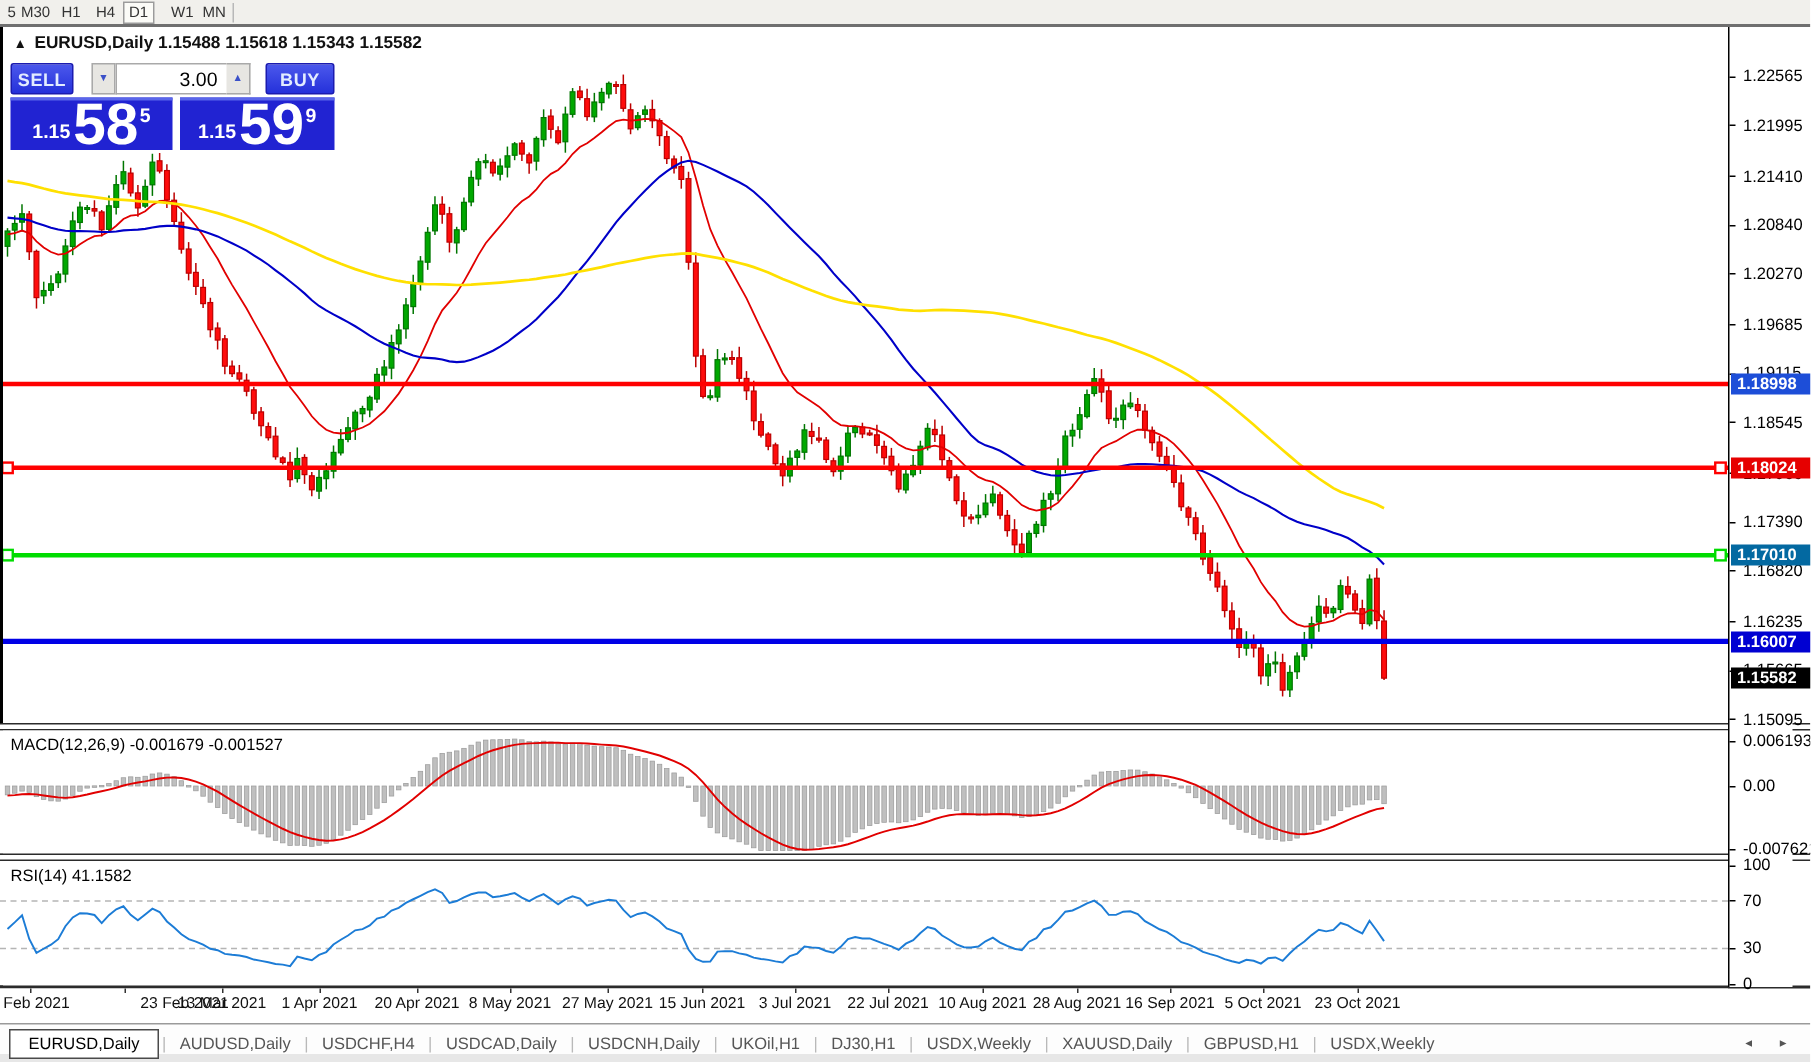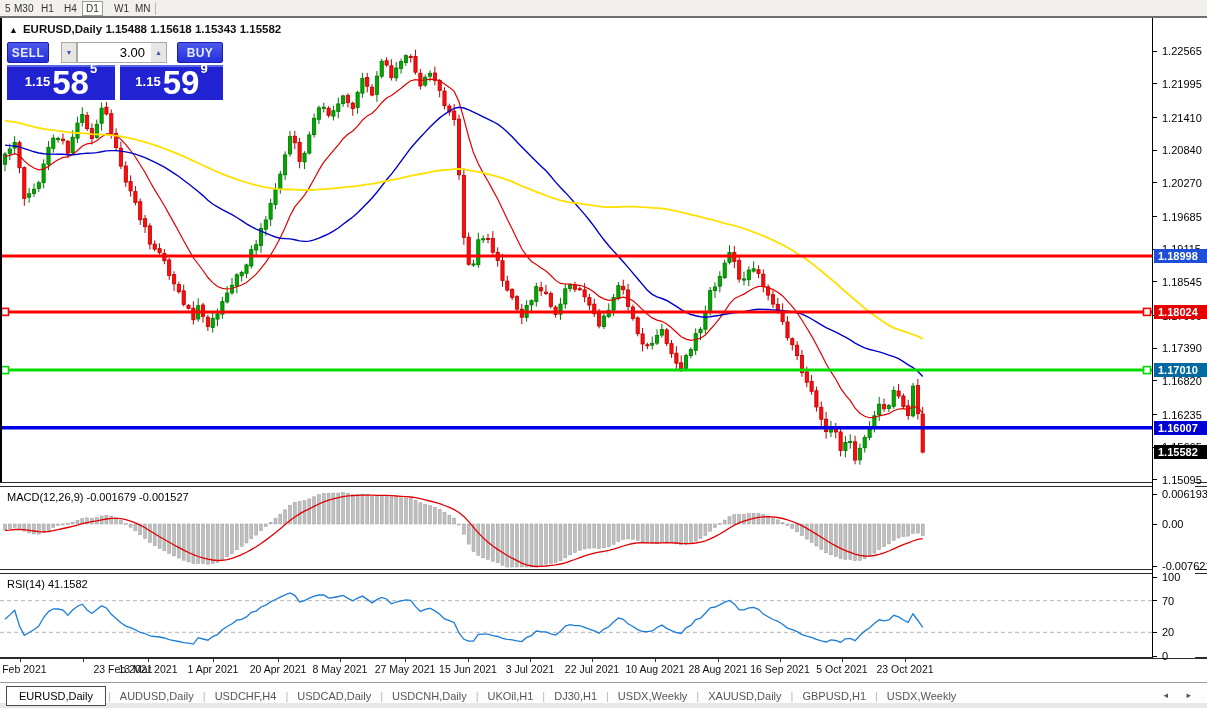--- a/index.html
+++ b/index.html
@@ -51,26 +51,26 @@
   .tp-sell { left:0; width:42px; }
   .tp-buy  { left:170px; width:46px; }
   .tp-spin-btn { position:absolute; top:0; width:16px; height:21px; background:#e7e6e2;
     border:1px solid #a9a9a9; color:#3a50c8; font-size:7px; line-height:18px; text-align:center; cursor:pointer; }
   .tp-dn { left:54px; }
   .tp-up { left:144px; border-left:none; }
   .tp-vol { position:absolute; left:70px; top:0; width:74px; height:21px; border:1px solid #a9a9a9;
     border-right:none; font-size:13px; text-align:right; padding-right:6px; color:#000;
     font-family:"Liberation Sans",sans-serif; }
   .tp-price { position:absolute; top:23px; height:35px; background:#2123d2; color:#fff;
-    border-top:2px solid #5a66ea; display:flex; align-items:center; justify-content:center;
+    border-top:2px solid #5a66ea; display:flex; align-items:flex-end; justify-content:center;
     padding-bottom:2px; cursor:pointer; }
   .tp-price-sell { left:0; width:108px; }
   .tp-price-buy  { left:113px; width:103px; }
   .tp-small { font-size:13px; font-weight:bold; margin:0 2px 3px 0; }
-  .tp-big   { font-size:33px; font-weight:bold; line-height:28px; }
+  .tp-big   { font-size:39px; font-weight:bold; line-height:28px; }
   .tp-sup   { font-size:13px; font-weight:bold; transform:translateY(-14px); margin-left:1px; }
   
   .tabbar { position:absolute; left:0; top:682px; width:1207px; height:26px;
     background:linear-gradient(#fdfdfd 78%, #e7e7e7 78%); border-top:1px solid #9a9a9a;
     display:flex; align-items:center; padding-left:6px; }
   .tab { font-size:11px; color:#555; padding:3px 9px; white-space:nowrap; cursor:pointer; }
   .tab.active { color:#000; background:#fff; border:1px solid #4a4a4a; padding:3px 12px; margin-right:2px; }
   .tab-div { color:#b9b9b9; font-size:11px; }
   .tab-arrows { position:absolute; right:8px; top:7px; font-size:9px; color:#555; letter-spacing:8px; cursor:pointer; }
 </style>
@@ -1175,21 +1175,21 @@
       <div class="ticklabel" style="top: 470px;">0.006193</div>
       <div class="tickmark" style="top: 505.5px;"></div>
       <div class="ticklabel" style="top: 500px;">0.00</div>
       <div class="tickmark" style="top: 547.5px;"></div>
       <div class="ticklabel" style="top: 542px;">-0.007621</div>
       <div class="tickmark" style="top: 558.5px;"></div>
       <div class="ticklabel" style="top: 553px;">100</div>
       <div class="tickmark" style="top: 582.2px;"></div>
       <div class="ticklabel" style="top: 576.7px;">70</div>
       <div class="tickmark" style="top: 613.8px;"></div>
-      <div class="ticklabel" style="top: 608.3px;">20</div>
+      <div class="ticklabel" style="top: 608.3px;">30</div>
       <div class="tickmark" style="top: 637.5px;"></div>
       <div class="ticklabel" style="top: 632px;">0</div>
       <div class="axlabel" style="top: 230.996px; background: #1d4ed8;">1.18998</div>
       <div class="axlabel" style="top: 286.894px; background: rgb(230, 0, 0);">1.18024</div>
       <div class="axlabel" style="top: 345.088px; background: #0369a1;">1.17010</div>
       <div class="axlabel" style="top: 402.65px; background: rgb(0, 0, 210);">1.16007</div>
       <div class="axlabel" style="top: 427.041px; background: rgb(0, 0, 0);">1.15582</div>
     </div>
 
   <div class="tabbar" id="tabbar">

